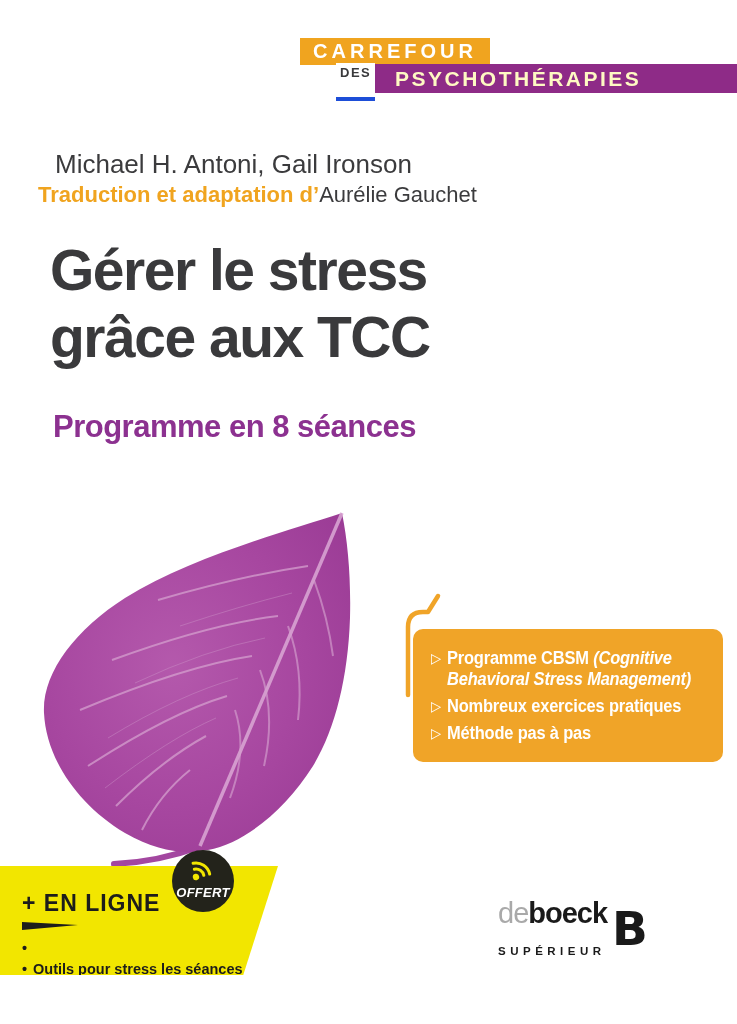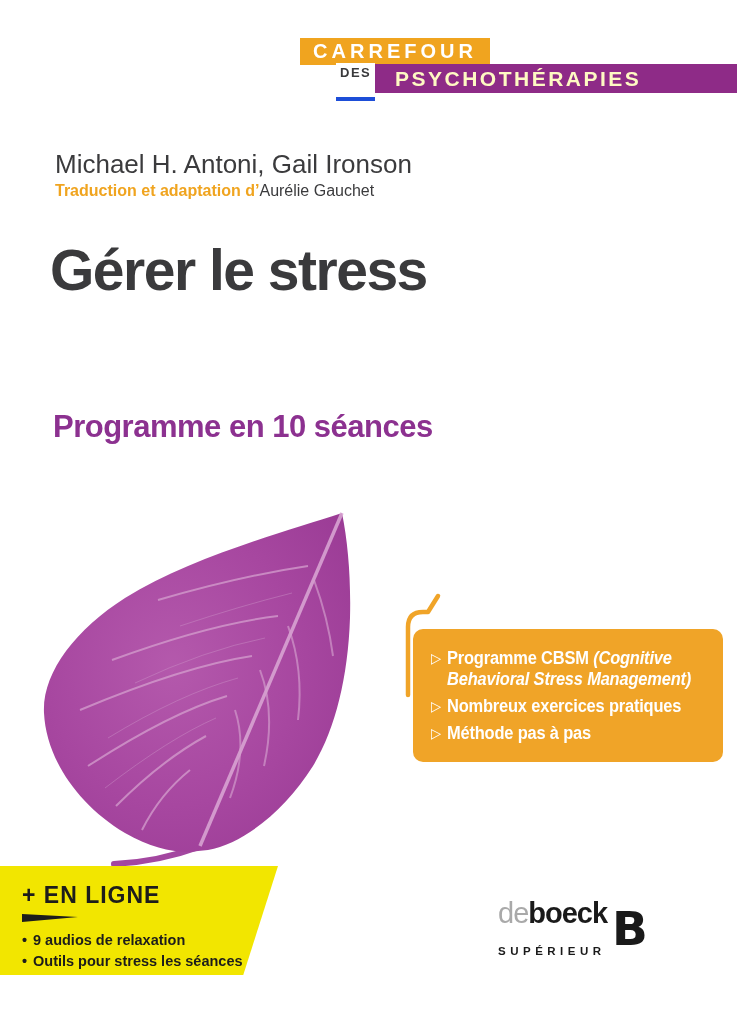--- a/index.html
+++ b/index.html
@@ -21,21 +21,21 @@
   .badge-des{
     position:absolute;left:336px;top:63px;background:#fff;color:#3A3A3C;
     font-weight:bold;font-size:13px;letter-spacing:1.5px;
     padding:2px 4px 17px 4px;border-bottom:4px solid #1d4ed8;z-index:3;
   }
   
   .authors{
     position:absolute;left:55px;top:112px;color:#3B3B3D;
     font-size:26px;line-height:32px;font-weight:normal;margin-top:36px;
   }
-  .trad{position:absolute;left:55px;top:182px;font-size:16px;}
+  .trad{position:absolute;left:38px;top:182px;font-size:22px;}
   .trad .pre{color:#F0A41F;font-weight:bold;}
   .trad .who{color:#3B3B3D;}
   
   .title{
     position:absolute;left:50px;top:237px;color:#3A3A3C;font-weight:bold;
     font-size:57px;line-height:67px;letter-spacing:-1.5px;
   }
   .subtitle{
     position:absolute;left:53px;top:409px;color:#8C3190;font-weight:bold;
     font-size:31px;letter-spacing:-0.5px;
@@ -54,21 +54,21 @@
     line-height:21px;letter-spacing:-0.2px;}
   .feat-bullet{flex:none;width:17px;font-size:14px;line-height:21px;
     font-family:"DejaVu Sans",sans-serif;}
   .feat-text{flex:1;}
   .feat-text .it{font-style:italic;}
   
   .online{
     position:absolute;left:0;top:866px;width:278px;height:109px;
     background:#F2E600;
     clip-path:polygon(0 0,100% 0,87.5% 100%,0 100%);
-    box-sizing:border-box;padding:16px 0 0 22px;color:#1d1d1b;
+    box-sizing:border-box;padding:24px 0 0 22px;color:#1d1d1b;
   }
   .online-heading{font-size:23px;font-weight:bold;letter-spacing:1px;}
   .online-wedge{width:56px;height:8px;background:#1d1d1b;margin-top:5px;
     clip-path:polygon(0 0,100% 38%,0 100%);}
   .online-list{margin-top:8px;font-size:14.5px;font-weight:bold;line-height:21px;}
   .online-item{display:flex;}
   .online-item .dot{width:11px;flex:none;}
   
   .offert{
     position:absolute;left:172px;top:850px;width:62px;height:62px;
@@ -107,22 +107,23 @@
 
   <div class="authors">
     <div>Michael H. Antoni, Gail Ironson</div>
   </div>
   <div class="trad">
     <span class="pre">Traduction et adaptation d’</span><span class="who">Aurélie Gauchet</span>
   </div>
 
   <div class="title">
     <div>Gérer le stress</div>
-  </div>
-  <div class="subtitle">Programme en 10 séances</div>
+    <div>grâce aux TCC</div>
+  </div>
+  <div class="subtitle">Programme en 8 séances</div>
 
   <div class="leaf-wrap">
     <svg width="360" height="385" viewBox="0 0 360 385" xmlns="http://www.w3.org/2000/svg">
       <defs>
         <radialGradient id="leafGrad" cx="42%" cy="45%" r="75%">
           <stop offset="0%" stop-color="#B459AC"></stop>
           <stop offset="55%" stop-color="#A747A0"></stop>
           <stop offset="100%" stop-color="#993A94"></stop>
         </radialGradient>
       </defs>
@@ -188,33 +189,46 @@
       </div>
     </div>
   </div>
 
   <div class="online">
     <div class="online-heading">+ EN LIGNE</div>
     <div class="online-wedge"></div>
     <div class="online-list">
       <div class="online-item">
         <span class="dot">•</span>
-        <span>9 audios de relaxation</span>
       </div>
       <div class="online-item">
         <span class="dot">•</span>
         <span>Outils pour stress les séances</span>
       </div>
       <div class="online-item">
         <span class="dot">•</span>
         <span>Cahier pratique pour le participant</span>
       </div>
     </div>
   </div>
 
+  <div class="offert">
+    <span style="margin-top:5px;">
+      <svg width="34" height="28" viewBox="0 0 34 28" xmlns="http://www.w3.org/2000/svg">
+        <g transform="rotate(-12 10 22)">
+          <circle cx="10" cy="22" r="3.2" fill="#F2E600"></circle>
+          <g fill="none" stroke="#F2E600" stroke-width="3" stroke-linecap="round">
+            <path d="M10,14 A8,8 0 0 1 18,22"></path>
+            <path d="M10,8 A14,14 0 0 1 24,22"></path>
+          </g>
+        </g>
+      </svg>
+    </span>
+    <span class="offert-label">OFFERT</span>
+  </div>
 
   <div class="publisher">
     <div class="pub-col">
       <div class="pub-name">
         <span class="light">de</span><span class="bold">boeck</span>
       </div>
       <div class="pub-tagline">SUPÉRIEUR</div>
     </div>
     <div class="pub-mark">B</div>
   </div>

